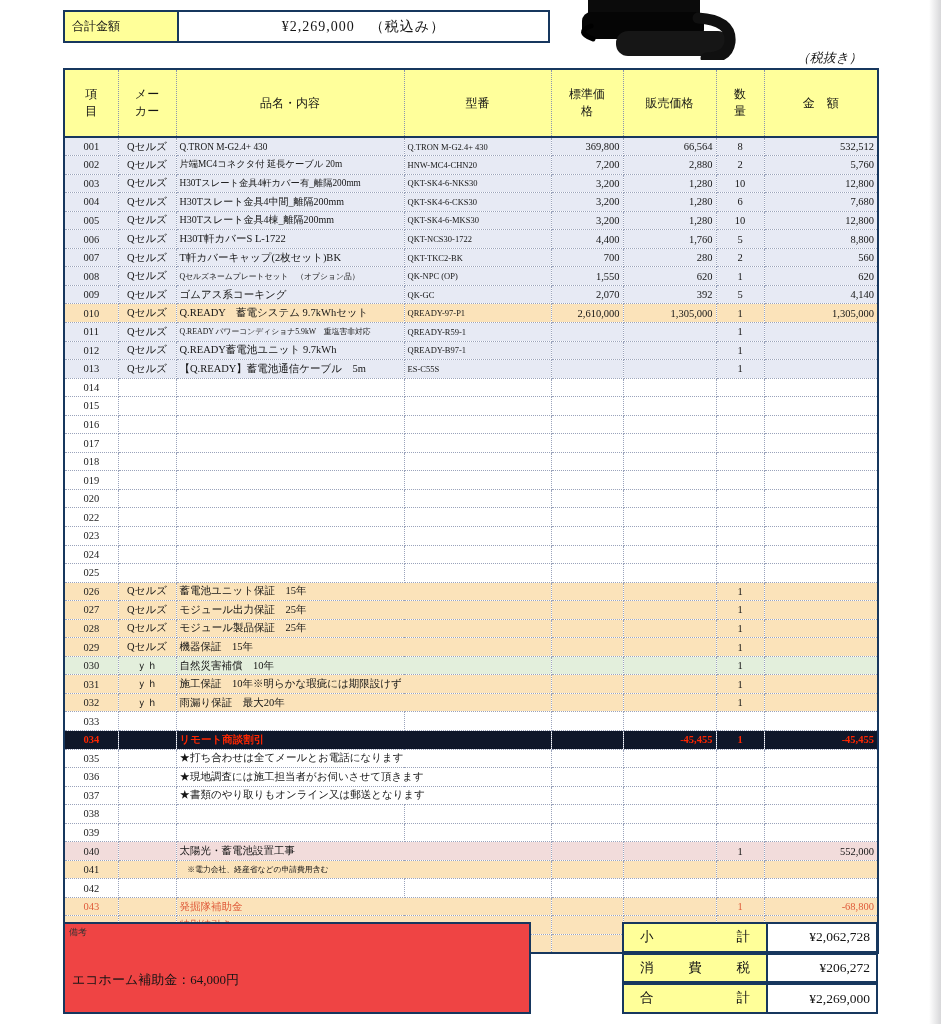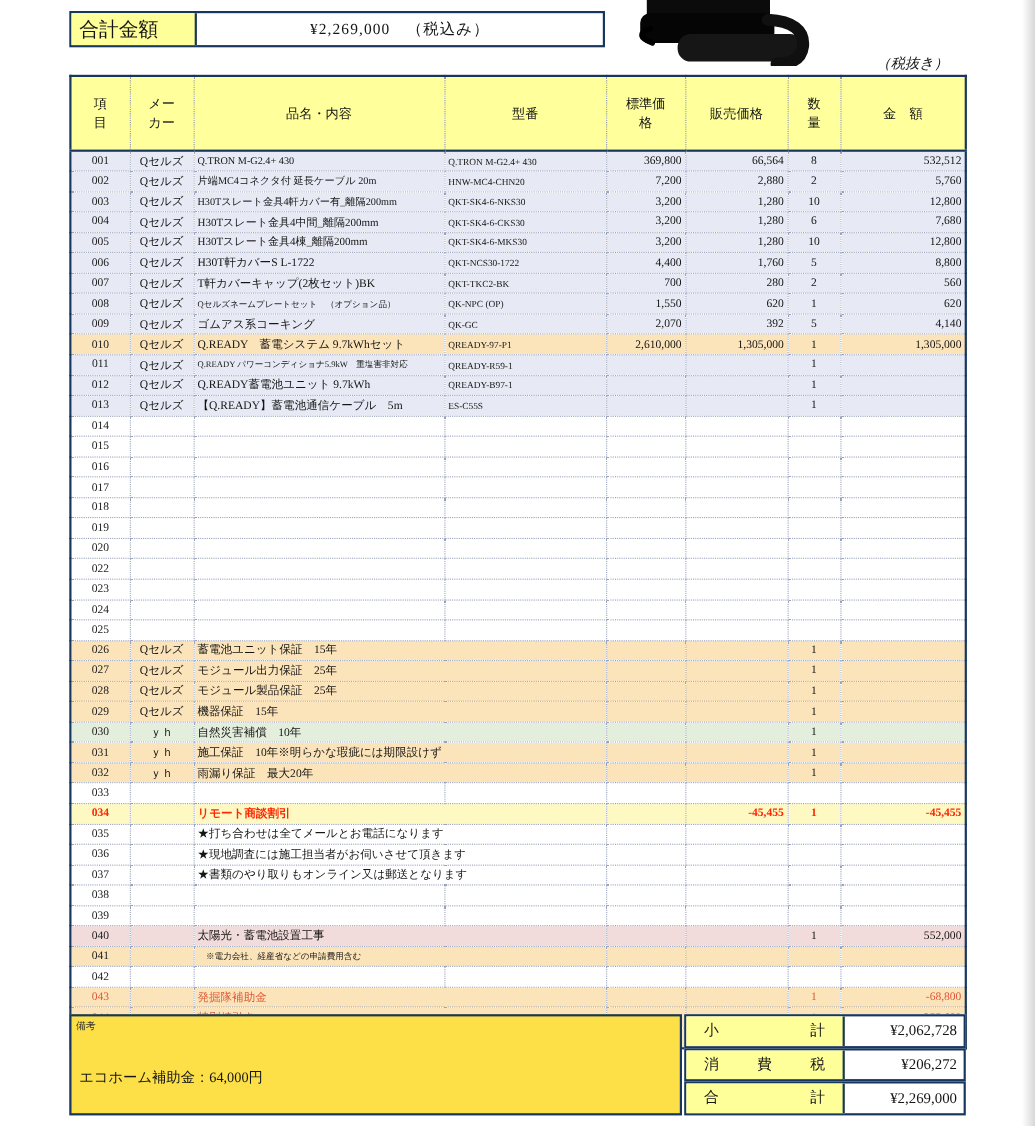--- a/index.html
+++ b/index.html
@@ -8,21 +8,21 @@
     font-family:"Liberation Serif","DejaVu Serif",serif;color:#151515;
     overflow:hidden;
   }
   .right-strip{position:absolute;top:0;right:0;width:12px;height:1024px;
     background:linear-gradient(to right,#ffffff,#d7d7d9);}
 
   
   .topbox{position:absolute;left:63px;top:10px;width:487px;height:33px;
     border:2px solid #17375E;box-sizing:border-box;display:flex;background:#fff}
   .topbox .lbl{width:114px;background:#FFFF99;border-right:2px solid #17375E;
-    box-sizing:border-box;display:flex;align-items:center;padding-left:7px;font-size:18px}
+    box-sizing:border-box;display:flex;align-items:center;padding-left:7px;font-size:12px}
   .topbox .val{flex:1;display:flex;align-items:center;justify-content:center;
     font-size:14px;letter-spacing:1px}
 
   .taxnote{position:absolute;top:49px;right:79px;font-style:italic;font-size:13px}
 
   .blob{position:absolute;left:558px;top:0;width:182px;height:60px}
 
   
   table.quote{position:absolute;left:63px;top:68px;width:814px;
     border-collapse:collapse;table-layout:fixed;border:2px solid #17375E}
@@ -37,28 +37,28 @@
   td.c-model{text-align:left;font-size:8.5px}
   td.c-num{text-align:right;font-size:10.5px}
   td.c-qty{text-align:center;font-size:10.5px}
   tr.ns-s td.c-name{font-size:9.3px}
   tr.ns-m td.c-name{font-size:10px}
   tr.ns-xs td.c-name{font-size:7.8px}
   tr.bg-lav td{background:#E7EAF4}
   tr.bg-white td{background:#FFFFFF}
   tr.bg-tan td{background:#FBE3BA}
   tr.bg-green td{background:#E3EFDC}
-  tr.bg-yellow td{background:#fef9c3}
+  tr.bg-yellow td{background:#0f172a}
   tr.bg-pink td{background:#F2DCDB}
   tr.red td{color:#DF5B3A}
   tr.hot td{color:#FF2600;font-weight:bold}
 
   
-  .remarks{position:absolute;left:63px;top:922px;width:557px;height:92px;
-    border:2px solid #17375E;box-sizing:border-box;background:#fde047}
+  .remarks{position:absolute;left:63px;top:922px;width:468px;height:92px;
+    border:2px solid #17375E;box-sizing:border-box;background:#ef4444}
   .remarks .tag{position:absolute;top:2px;left:4px;font-size:9px;color:#333}
   .remarks .txt{position:absolute;top:47px;left:7px;font-size:13px}
   .totals{position:absolute;left:622px;top:922px;width:256px}
   .totalrow{height:30.66px;border:2px solid #17375E;box-sizing:border-box;
     display:flex;background:#fff}
   .totalrow .tl{width:144px;background:#FFFF99;border-right:2px solid #17375E;
     box-sizing:border-box;font-size:13.5px;line-height:26px;padding:0 16px;
     text-align:justify;text-align-last:justify}
   .totalrow .tv{flex:1;display:flex;align-items:center;justify-content:flex-end;
     padding-right:6px;font-size:13.5px}

